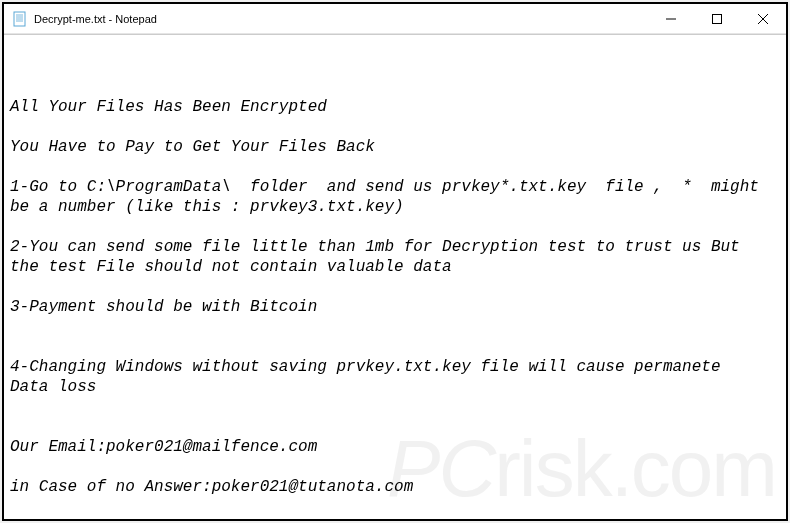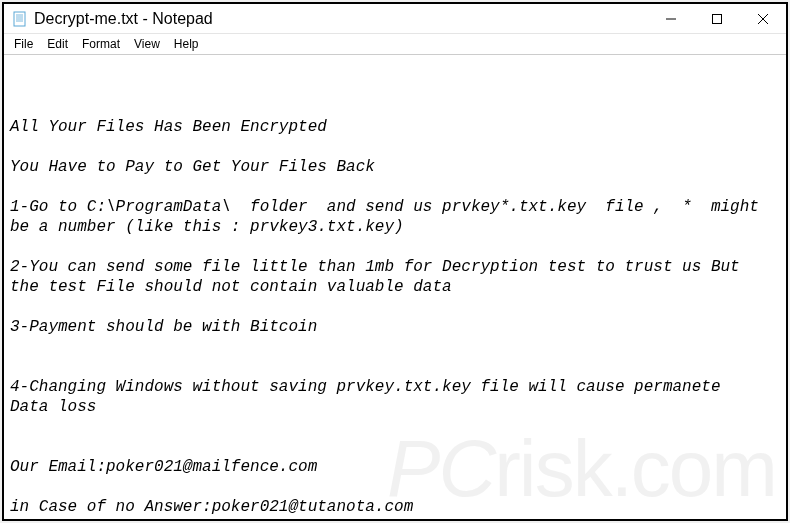--- a/index.html
+++ b/index.html
@@ -40,21 +40,21 @@
     .titlebar-icon {
       width: 16px;
       height: 16px;
       margin-left: 8px;
       margin-right: 6px;
       display: inline-flex;
       align-items: center;
       justify-content: center;
     }
     .titlebar-title {
-      font-size: 16px;
+      font-size: 11px;
       color: #000;
       flex: 1;
     }
     .window-controls {
       display: flex;
       height: 100%;
     }
     .win-btn {
       width: 46px;
       height: 30px;
@@ -147,27 +147,20 @@
         </button>
         <button class="win-btn close">
           <svg width="10" height="10" viewBox="0 0 10 10">
               <line x1="0" y1="0" x2="10" y2="10" stroke="#000" stroke-width="1"></line>
               <line x1="10" y1="0" x2="0" y2="10" stroke="#000" stroke-width="1"></line>
             </svg>
         </button>
       </div>
     </div>
 
-    <div class="menubar">
-      <span class="menu-item">File</span>
-      <span class="menu-item">Edit</span>
-      <span class="menu-item">Format</span>
-      <span class="menu-item">View</span>
-      <span class="menu-item">Help</span>
-    </div>
 
     <div class="content">
       <div class="watermark"><span class="pc">PC</span>risk.com</div>
       <div class="content-text">All Your Files Has Been Encrypted
 
 You Have to Pay to Get Your Files Back
 
 1-Go to C:\ProgramData\  folder  and send us prvkey*.txt.key  file ,  *  might
 be a number (like this : prvkey3.txt.key)
 

